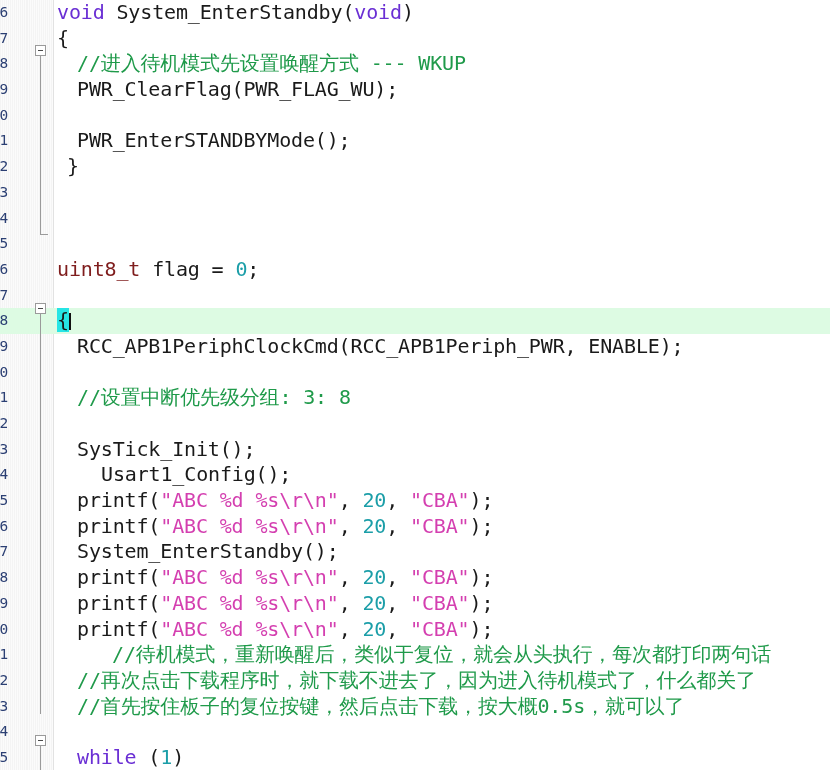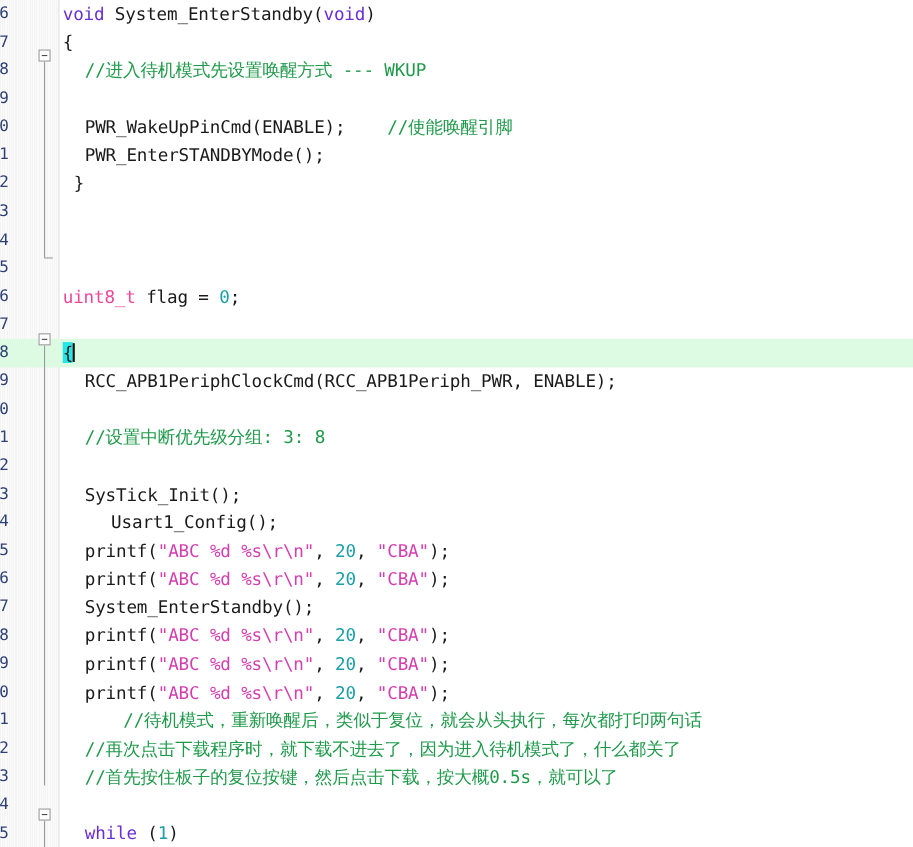--- a/index.html
+++ b/index.html
@@ -85,29 +85,29 @@
     text-indent: -9px;
     z-index: 3;
   }
 
   .codetext {
     position: absolute;
     left: 57px;
     top: 0;
     height: 25.7px;
     font-family: "DejaVu Sans Mono", "Liberation Mono", monospace;
-    font-size: 16px;
+    font-size: 20px;
     color: #1a1a1a;
     letter-spacing: -0.15px;
     z-index: 3;
   }
 
   
   .kw      { color: #6a2fd4; font-weight: normal; }
-  .type    { color: #ec4899; }
+  .type    { color: #7f1d1d; }
   .cmt     { color: #1f9a4a; }
   .str     { color: #d43fb0; }
   .num     { color: #1b9ea8; }
   .punct   { color: #1a1a1a; }
   .plain   { color: #1a1a1a; }
   .brace-match {
     background: #26e5e5;
     color: #1a1a1a;
   }
 
@@ -183,25 +183,25 @@
       <span class="codetext"><span class="punct">{</span></span>
     </div>
 
     <div class="row">
       <span class="lineno">18</span>
       <span class="codetext" style="left:77px;"><span class="cmt">//进入待机模式先设置唤醒方式 --- WKUP</span></span>
     </div>
 
     <div class="row">
       <span class="lineno">19</span>
+      <span class="codetext" style="left:77px;"><span class="plain">PWR_ClearFlag(PWR_FLAG_WU);</span></span>
     </div>
 
     <div class="row">
       <span class="lineno">20</span>
-      <span class="codetext" style="left:77px;"><span class="plain">PWR_WakeUpPinCmd(ENABLE);</span><span class="plain">&nbsp;&nbsp;&nbsp;&nbsp;</span><span class="cmt">//使能唤醒引脚</span></span>
     </div>
 
     <div class="row">
       <span class="lineno">21</span>
       <span class="codetext" style="left:77px;"><span class="plain">PWR_EnterSTANDBYMode();</span></span>
     </div>
 
     <div class="row">
       <span class="lineno">22</span>
       <span class="codetext" style="left:67px;"><span class="punct">}</span></span>

